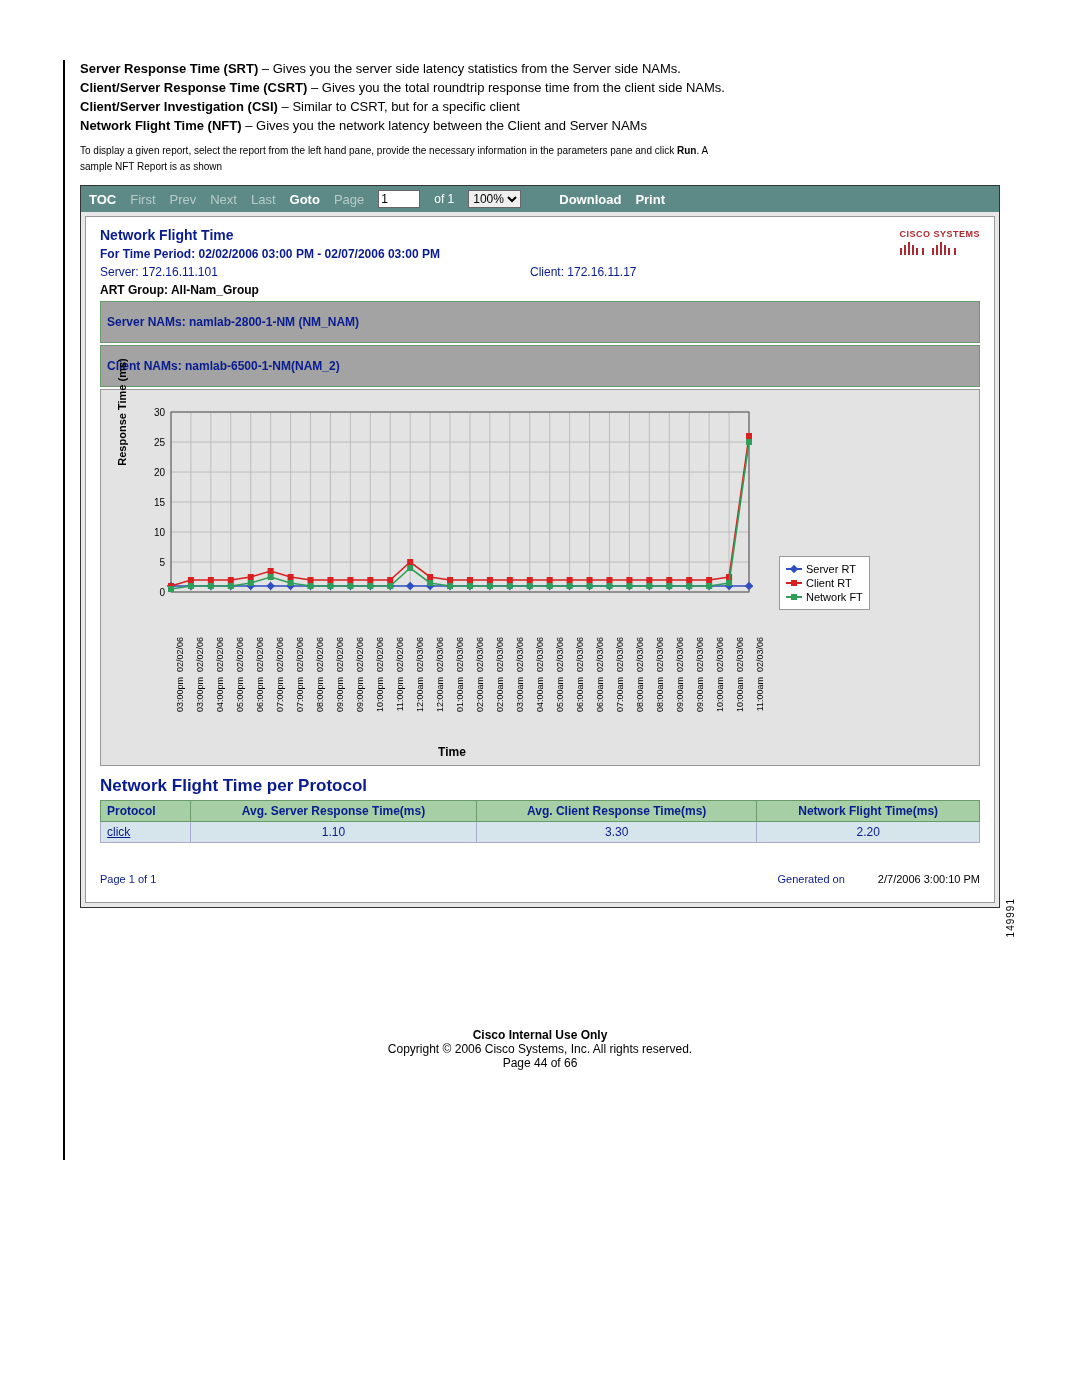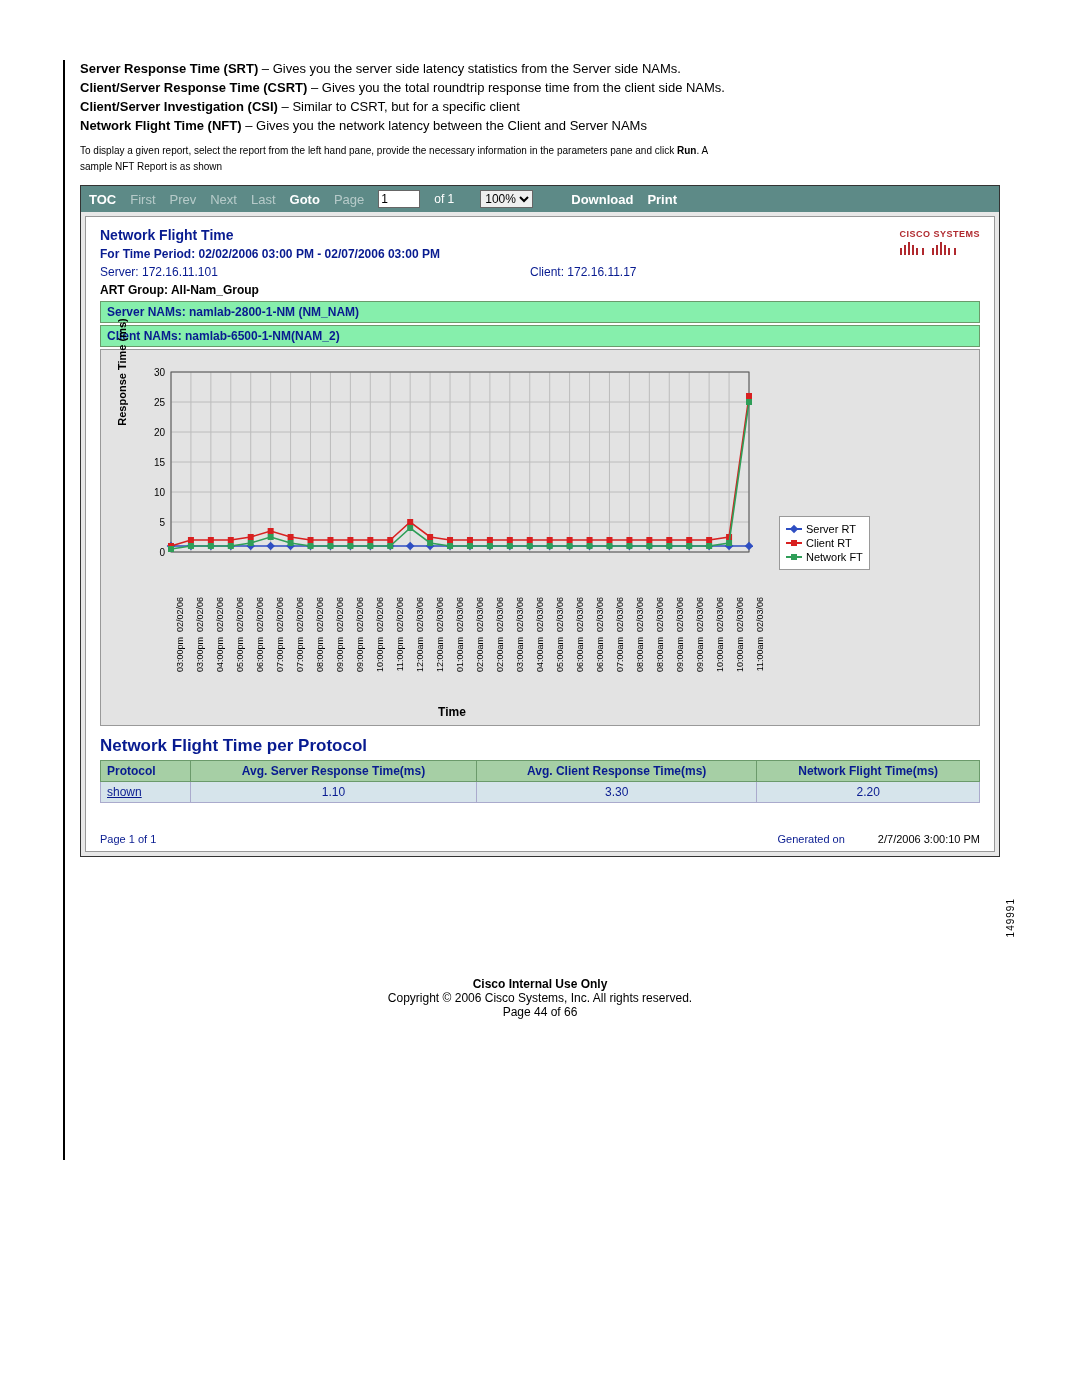--- a/index.html
+++ b/index.html
@@ -58,21 +58,20 @@
     font-size: 12px;
     border: 1px solid #666;
     background: #fff;
     color: #000;
     padding: 0 2px;
   }
   .toolbar select.zoom {
     font-size: 12px;
     height: 18px;
     border: 1px solid #666;
-    margin-left: 12px;
   }
   .toolbar .ofpages { font-weight: normal; font-size: 12px; }
   .report-body {
     background: #fff;
     margin: 4px;
     border: 1px solid #999;
     padding: 10px 14px 0 14px;
     font-family: Verdana, Arial, sans-serif;
     font-size: 12px;
     position: relative;
@@ -109,26 +108,26 @@
     margin-bottom: 4px;
   }
   .sc-row .srv { flex: 0 0 430px; }
   .artgroup {
     color: #000;
     font-weight: bold;
     font-size: 12px;
     padding-bottom: 4px;
   }
   .info-bar {
-    background: #86efac;
+    background: #a3a3a3;
     border: 1px solid #6b9a6b;
     color: #081b90;
     font-weight: bold;
     font-size: 12px;
-    padding: 3px 6px;
+    padding: 13px 6px;
     margin-bottom: 2px;
   }
   .chart-area {
     background: #e3e3e3;
     border: 1px solid #999;
     padding: 16px 10px 6px 10px;
     margin-top: 2px;
     margin-bottom: 10px;
   }
   .chart-inner {
@@ -225,21 +224,21 @@
     color: #081b90;
     padding: 3px 6px;
     border: 1px solid #aac;
   }
   .proto-table td.link { text-decoration: underline; cursor: pointer; }
   .rpt-footer {
     display: flex;
     justify-content: space-between;
     color: #081b90;
     font-size: 11px;
-    padding: 30px 0 6px 0;
+    padding: 30px 0 17px 0;
   }
   .rpt-footer .pg { }
   .rpt-footer .gen { text-align: right; }
   .rpt-footer .gen .dt { color: #000; margin-left: 30px; }
   .side-code {
     position: absolute;
     right: 64px;
     top: 898px;
     font-size: 10px;
     font-family: Arial, sans-serif;
@@ -604,21 +603,21 @@
         <thead>
             <tr>
           <th>Protocol</th>
           <th class="right">Avg. Server Response Time(ms)</th>
           <th class="right">Avg. Client Response Time(ms)</th>
           <th class="right">Network Flight Time(ms)</th>
         </tr>
           </thead>
         <tbody>
             <tr>
-          <td class="link">shown</td>
+          <td class="link">click</td>
           <td class="right">1.10</td>
           <td class="right">3.30</td>
           <td class="right">2.20</td>
         </tr>
           </tbody>
       </table>
 
       <div class="rpt-footer">
         <div class="pg">Page 1 of 1</div>
         <div class="gen">

